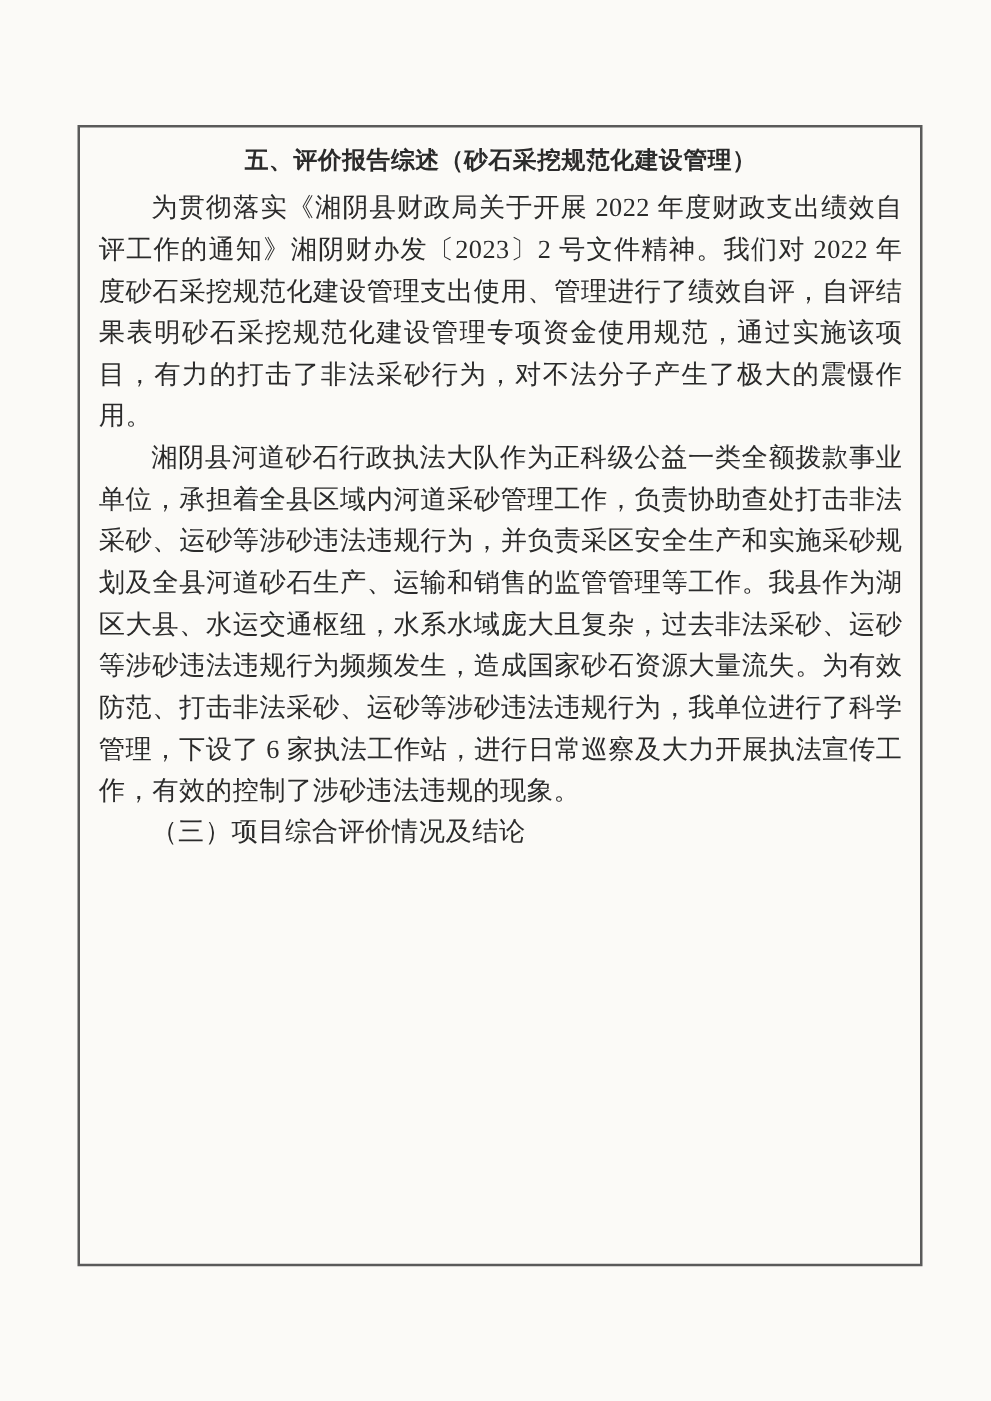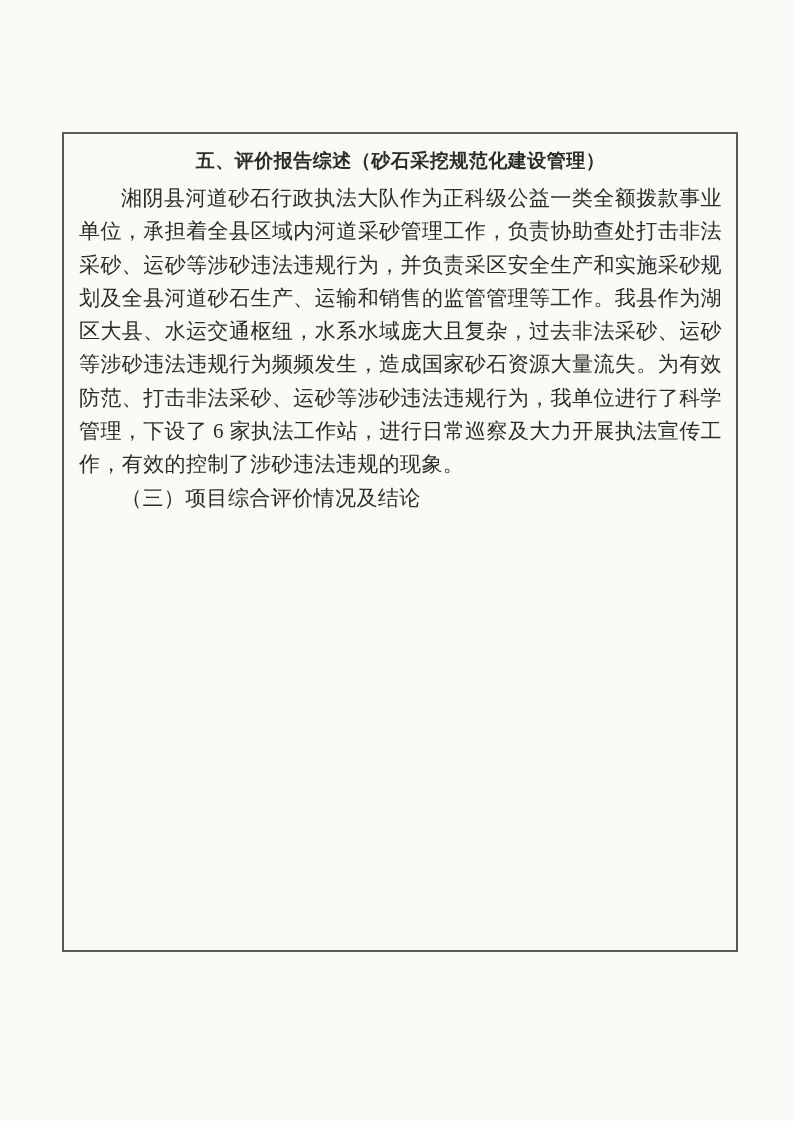--- a/index.html
+++ b/index.html
@@ -13,27 +13,26 @@
     position: relative;
     font-family: "Liberation Serif", "DejaVu Serif", serif;
     color: var(--ink, #2b2b2b);
     overflow: hidden;
   }
   .doc-frame {
     position: absolute;
     left: 62px;
     top: 100px;
     width: 676px;
-    height: 820px;
+    height: 913px;
     box-sizing: border-box;
     border: 2px solid var(--frame, #5a5a5a);
     padding: 8px 14px 0 15px;
     overflow: hidden;
     background: transparent;
-    margin-top: 32px;
   }
   .doc-title {
     margin: 0 0 2px 0;
     font-family: "Liberation Sans", "DejaVu Sans", sans-serif;
     font-size: 19px;
     font-weight: bold;
     line-height: 38px;
     text-align: center;
     letter-spacing: 0.5px;
     white-space: nowrap;
@@ -47,20 +46,21 @@
     text-indent: 2em;
     word-break: break-all;
   }
 </style>
 </head>
 <body>
 
 <div class="doc-frame">
   <h1 class="doc-title">五、评价报告综述（砂石采挖规范化建设管理）</h1>
 
+  <p class="doc-block">为贯彻落实《湘阴县财政局关于开展 2022 年度财政支出绩效自评工作的通知》湘阴财办发〔2023〕2 号文件精神。我们对 2022 年度砂石采挖规范化建设管理支出使用、管理进行了绩效自评，自评结果表明砂石采挖规范化建设管理专项资金使用规范，通过实施该项目，有力的打击了非法采砂行为，对不法分子产生了极大的震慑作用。</p>
 
 
   <p class="doc-block">湘阴县河道砂石行政执法大队作为正科级公益一类全额拨款事业单位，承担着全县区域内河道采砂管理工作，负责协助查处打击非法采砂、运砂等涉砂违法违规行为，并负责采区安全生产和实施采砂规划及全县河道砂石生产、运输和销售的监管管理等工作。我县作为湖区大县、水运交通枢纽，水系水域庞大且复杂，过去非法采砂、运砂等涉砂违法违规行为频频发生，造成国家砂石资源大量流失。为有效防范、打击非法采砂、运砂等涉砂违法违规行为，我单位进行了科学管理，下设了 6 家执法工作站，进行日常巡察及大力开展执法宣传工作，有效的控制了涉砂违法违规的现象。</p>
 
 
 
   <p class="doc-block">（三）项目综合评价情况及结论</p>
 
 </div>
 

